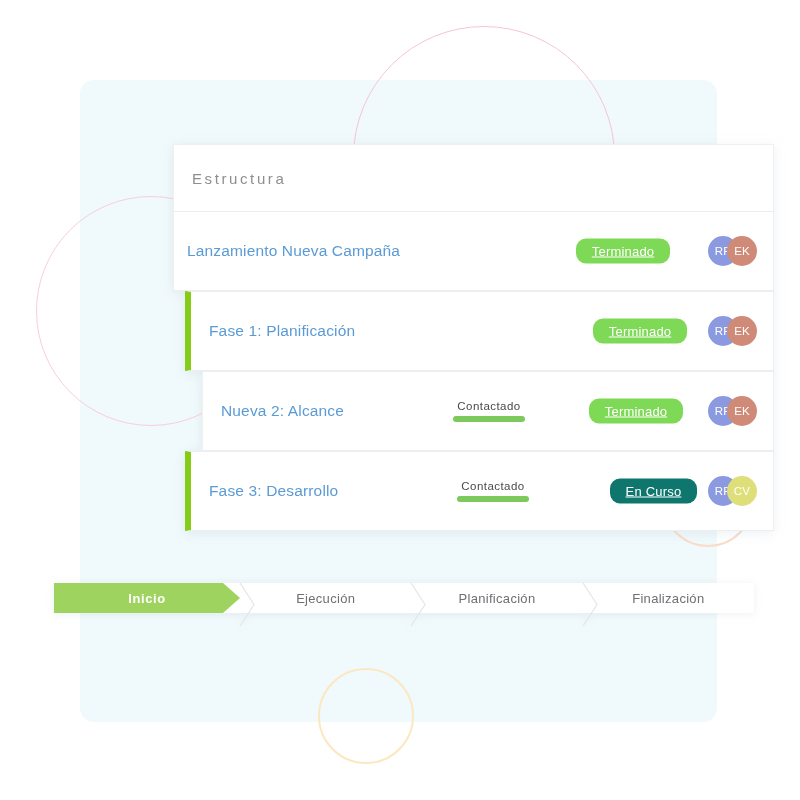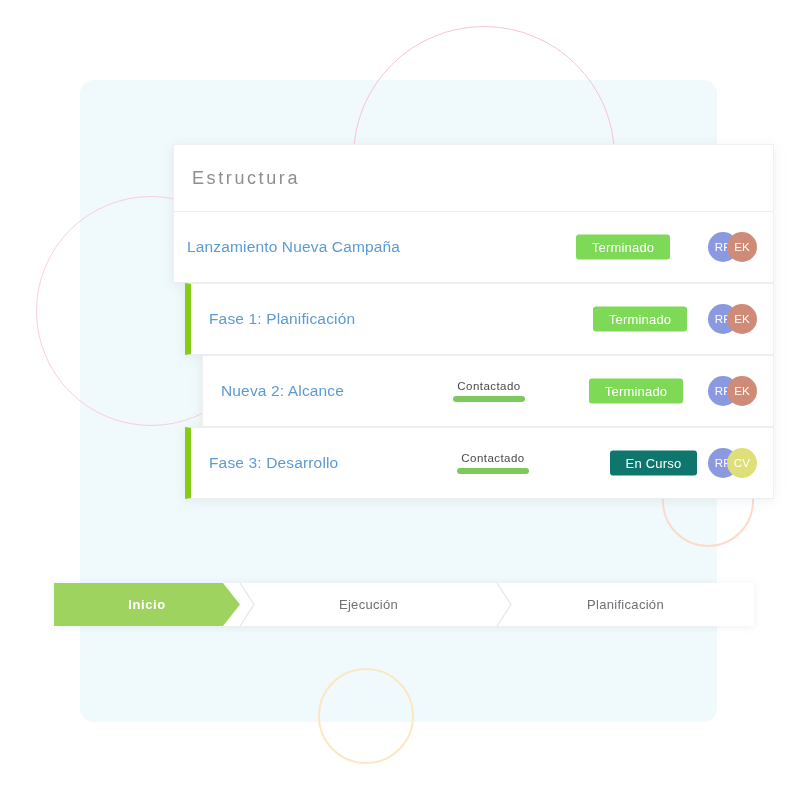--- a/index.html
+++ b/index.html
@@ -77,31 +77,31 @@
   .card-header {
     background: #ffffff;
     height: 67px;
     display: flex;
     align-items: center;
     padding-left: 18px;
     border: 1px solid #f0f0f0;
     border-bottom: none;
   }
   .card-header-title {
-    font-size: 18px;
+    font-size: 15px;
     color: #8e8e92;
     letter-spacing: 2.6px;
     font-weight: 400;
   }
 
   .rows { background: transparent; }
 
   .row {
     background: #ffffff;
-    height: 72px;
+    height: 80px;
     display: flex;
     align-items: center;
     position: relative;
     border-top: 1px solid #eceff1;
     border-bottom: 1px solid #eceff1;
     border-right: 1px solid #f0f0f0;
   }
   .row.lvl0 { margin-left: 0px;  border-left: 1px solid #f0f0f0; }
   .row.lvl1 { margin-left: 12px; border-left: 6px solid #84cc16; }
   .row.lvl2 { margin-left: 29px; border-left: 1px solid #f0f0f0; }
@@ -153,25 +153,26 @@
     display: flex;
     justify-content: center;
   }
   .row.lvl2 .status-cell { left: 358px; }
   .badge {
     display: inline-flex;
     align-items: center;
     justify-content: center;
     height: 25px;
     padding: 0 16px;
-    border-radius: 3px;
+    border-radius: 10px;
     font-size: 13px;
     color: #ffffff;
     letter-spacing: 0.2px;
     white-space: nowrap;
+    text-decoration: underline;
   }
 
   
   .avatars {
     position: absolute;
     right: 16px;
     top: 50%;
     transform: translateY(-50%);
     display: flex;
     align-items: center;
@@ -185,21 +186,21 @@
     font-size: 11.5px;
     color: #ffffff;
     letter-spacing: 0.2px;
   }
   .avatar + .avatar { margin-left: -11px; }
 
   
   #stepper {
     position: absolute;
     left: 54px; top: 583px;
-    width: 700px; height: 43px;
+    width: 700px; height: 30px;
     display: flex;
     background: #ffffff;
     z-index: 6;
     filter: drop-shadow(0 1px 4px rgba(120,140,160,0.13));
   }
   .step {
     flex: 1;
     position: relative;
     display: flex;
     align-items: center;
@@ -306,15 +307,23 @@
         <span>Ejecución</span>
       </div>
       <div class="step">
         <div class="sep">
           <svg width="17" height="43" viewBox="0 0 17 43">
             <path d="M1 0 L15 21.5 L1 43" fill="none" stroke="#e3e6e8" stroke-width="1.2"></path>
           </svg>
         </div>
         <span>Planificación</span>
       </div>
+      <div class="step">
+        <div class="sep">
+          <svg width="17" height="43" viewBox="0 0 17 43">
+            <path d="M1 0 L15 21.5 L1 43" fill="none" stroke="#e3e6e8" stroke-width="1.2"></path>
+          </svg>
+        </div>
+        <span>Finalización</span>
+      </div>
     </div>
 
 </div>
 
 </body></html>

